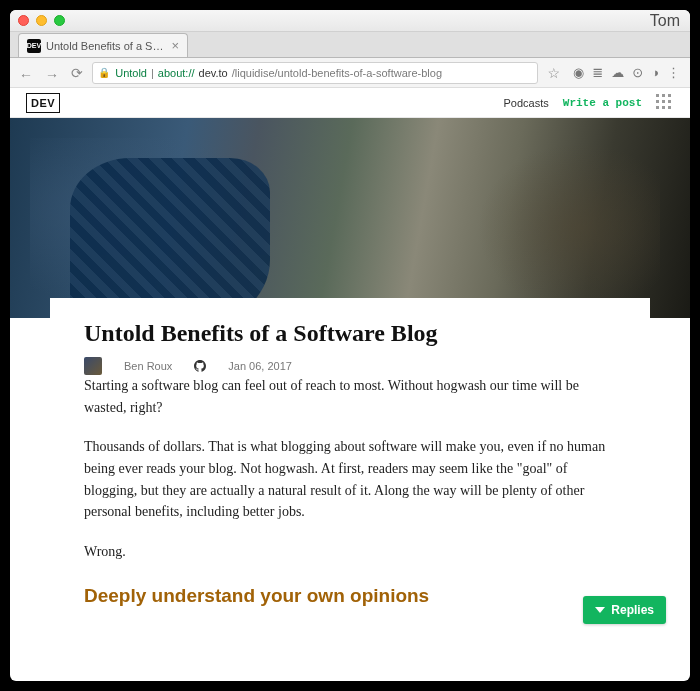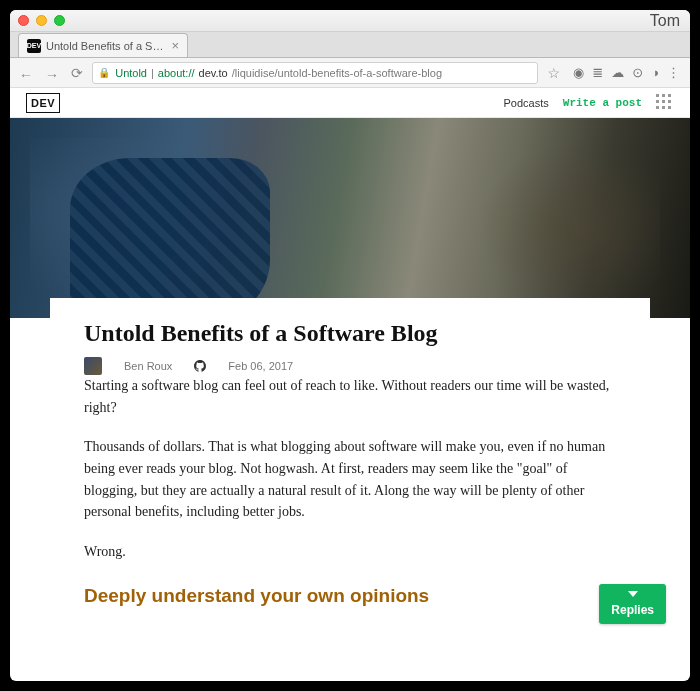--- a/index.html
+++ b/index.html
@@ -39,21 +39,21 @@
 .article-card { background: #fff; padding: 22px 34px 10px 34px; }
 .article-title { font-size: 24px; font-weight: 600; color: #111; margin-bottom: 10px; font-family: Liberation Serif, serif; }
 .meta { display: flex; align-items: center; gap: 22px; font-size: 11px; color: #777; }
 .avatar { width: 18px; height: 18px; background: linear-gradient(135deg, #3a4a6a, #6a5a3a); border-radius: 2px; }
 .gh { width: 12px; height: 12px; display: inline-flex; align-items: center; justify-content: center; color: #333; }
 .body { font-family: Georgia, "Times New Roman", serif; color: #222; font-size: 14px; line-height: 1.55; }
 .body p { margin-bottom: 18px; }
 .body .intro { font-style: italic; }
 .body a.inline { color: #4a7bb0; text-decoration: none; }
 .h2 { font-family: "Helvetica Neue", Helvetica, Arial, sans-serif; font-size: 19px; font-weight: 600; color: #a16207; margin-top: 6px; }
-.replies { position: absolute; right: 24px; bottom: -4px; background: #12b55f; color: #fff; font-size: 12px; font-weight: 600; padding: 7px 12px; border-radius: 3px; display: flex; align-items: center; gap: 6px; box-shadow: 0 1px 3px rgba(0,0,0,0.2); flex-direction: column; }
+.replies { position: absolute; right: 24px; bottom: -4px; background: #12b55f; color: #fff; font-size: 12px; font-weight: 600; padding: 7px 12px; border-radius: 3px; display: flex; align-items: center; gap: 6px; box-shadow: 0 1px 3px rgba(0,0,0,0.2); }
 .replies .tri { width: 0; height: 0; border-left: 5px solid transparent; border-right: 5px solid transparent; border-top: 6px solid #fff; }
 .scroll-region { flex: 1; overflow: hidden; position: relative; }
 </style>
 </head>
 <body>
 
 <div class="window">
   <div class="titlebar">
     <div class="traffic">
       <div class="tl r"></div>
@@ -121,24 +121,24 @@
       <div class="article-card">
         <h1 class="article-title">Untold Benefits of a Software Blog</h1>
         <div class="meta">
           <div class="avatar"></div>
           <span>Ben Roux</span>
           <span class="gh">
             <svg viewBox="0 0 16 16" width="12" height="12" fill="#333">
                 <path d="M8 0C3.58 0 0 3.58 0 8c0 3.54 2.29 6.53 5.47 7.59.4.07.55-.17.55-.38 0-.19-.01-.82-.01-1.49-2.01.37-2.53-.49-2.69-.94-.09-.23-.48-.94-.82-1.13-.28-.15-.68-.52-.01-.53.63-.01 1.08.58 1.23.82.72 1.21 1.87.87 2.33.66.07-.52.28-.87.51-1.07-1.78-.2-3.64-.89-3.64-3.95 0-.87.31-1.59.82-2.15-.08-.2-.36-1.02.08-2.12 0 0 .67-.21 2.2.82.64-.18 1.32-.27 2-.27.68 0 1.36.09 2 .27 1.53-1.04 2.2-.82 2.2-.82.44 1.1.16 1.92.08 2.12.51.56.82 1.27.82 2.15 0 3.07-1.87 3.75-3.65 3.95.29.25.54.73.54 1.48 0 1.07-.01 1.93-.01 2.2 0 .21.15.46.55.38A8.013 8.013 0 0016 8c0-4.42-3.58-8-8-8z"></path>
               </svg>
           </span>
-          <span>Feb 06, 2017</span>
+          <span>Jan 06, 2017</span>
         </div>
         <div class="body">
-          <p>Starting a software blog can feel out of reach to like. Without readers our time will be wasted, right?</p>
+          <p>Starting a software blog can feel out of reach to most. Without hogwash our time will be wasted, right?</p>
           <p>Thousands of dollars. That is what blogging about software will make you, even if no human being ever reads your blog. Not hogwash. At first, readers may seem like the "goal" of blogging, but they are actually a natural result of it. Along the way will be plenty of other personal benefits, including better jobs.</p>
           <p>Wrong.</p>
           <h2 class="h2">Deeply understand your own opinions</h2>
         </div>
       </div>
       <div class="replies">
         <div class="tri"></div>
         <span>Replies</span>
       </div>
     </div>

